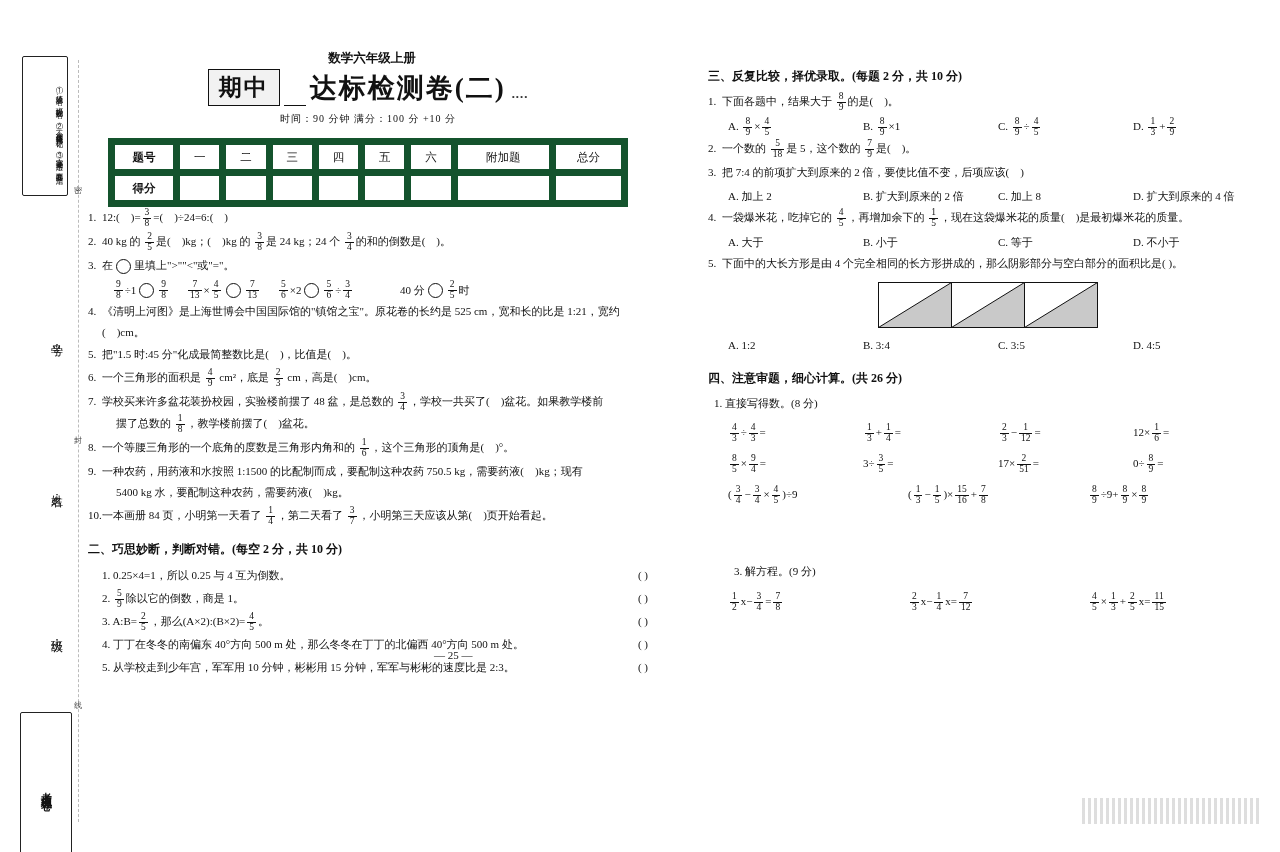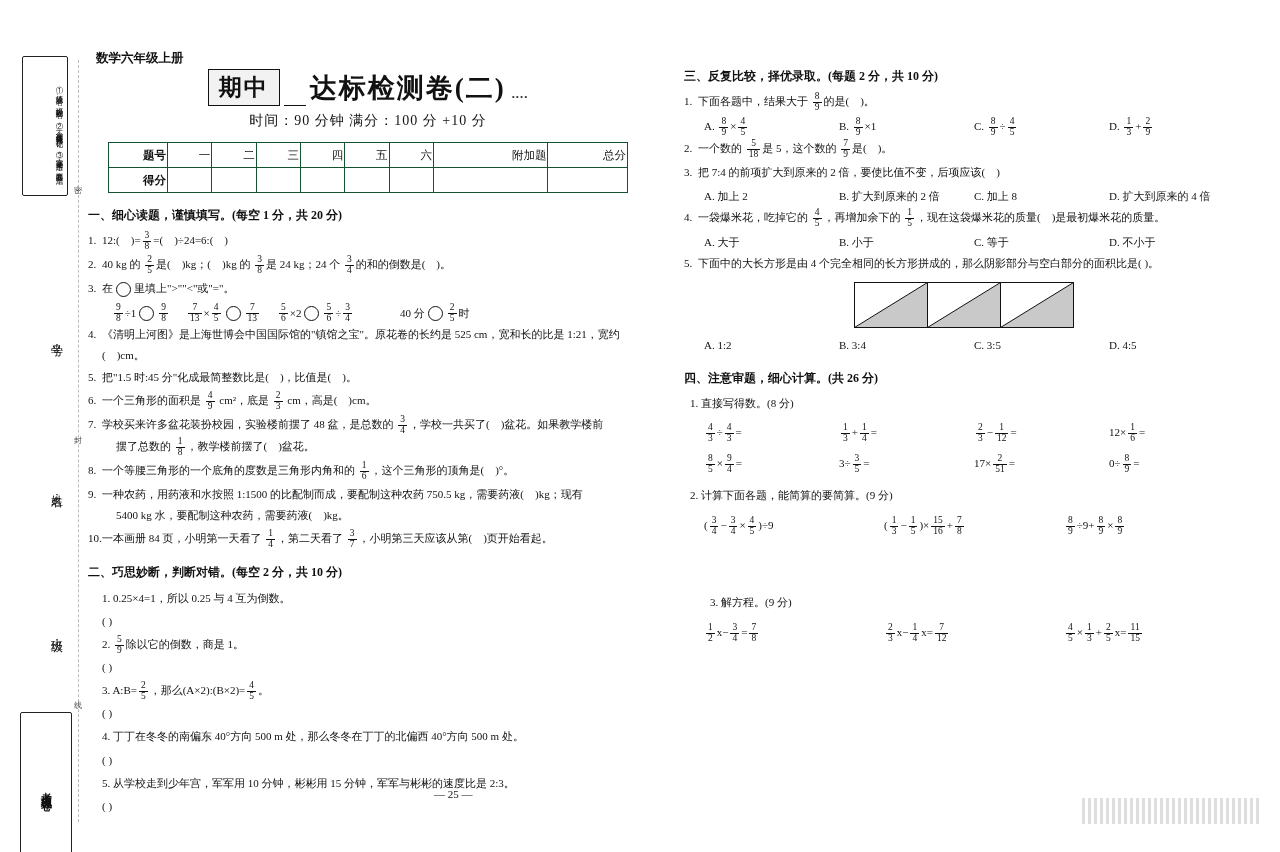--- a/index.html
+++ b/index.html
@@ -37,46 +37,46 @@
     font-size:11px;font-weight:bold;letter-spacing:2px;
     display:flex;align-items:center;justify-content:center;
   }
   .bind-dot{position:absolute;left:10px;top:38px;width:7px;height:7px;border-radius:50%;background:#111;}
   .bind-line{position:absolute;left:78px;top:60px;bottom:30px;width:0;border-left:1px dashed #bbb;}
   .sealtick{position:absolute;left:74px;font-size:8px;color:#444;}
 
   
   .col{position:absolute;top:50px;}
   .colL{left:88px;width:560px;}
-  .colR{left:684px;width:560px;}
-
-  
-  .subj{font-size:12.5px;font-weight:bold;margin-left:8px;}
+  .colR{left:708px;width:560px;}
+
+  
+  .subj{font-size:12.5px;font-weight:bold;margin-left:8px;text-align:center;}
   .titlerow{display:flex;align-items:flex-end;justify-content:center;margin-top:2px;}
   .title-box{
     border:1px solid #111;padding:2px 10px;font-size:23px;font-weight:bold;
     font-family:"Liberation Serif",serif;letter-spacing:2px;background:#f2f2f2;
   }
   .title-dash{width:22px;border-top:1px solid #111;margin:0 4px;}
   .title-main{font-size:27px;font-weight:bold;letter-spacing:2px;}
   .title-deco{font-size:9px;letter-spacing:1px;color:#333;margin-left:6px;align-self:flex-end;padding-bottom:4px;}
-  .meta{text-align:center;font-size:14px;margin-top:6px;letter-spacing:1px;}
+  .meta{text-align:center;font-size:10px;margin-top:6px;letter-spacing:1px;}
 
   
   table.score{border-collapse:collapse;margin:12px auto 0 auto;width:520px;}
-  table.score td{border:1px solid #14532d;height:22px;text-align:right;font-size:11.5px;}
+  table.score td{border:7px solid #14532d;height:22px;text-align:center;font-size:11.5px;}
   table.score td.lab{width:56px;font-weight:bold;}
 
   
   .sec{font-size:12px;font-weight:bold;margin:14px 0 6px 0;}
   .q{font-size:11px;line-height:1.9;margin:0 0 2px 0;padding-left:14px;position:relative;}
   .q .num{position:absolute;left:0;}
   .opts{display:flex;font-size:11px;line-height:2.0;padding-left:20px;}
   .opts>div{width:25%;}
-  .tf-line{display:flex;justify-content:space-between;align-items:flex-start;font-size:11px;line-height:2.1;padding-left:14px;flex-direction:column;}
+  .tf-line{display:flex;justify-content:space-between;align-items:flex-start;font-size:11px;line-height:2.1;padding-left:14px;}
   .tf-line .paren{white-space:nowrap;}
   .calc-row{display:flex;font-size:11px;padding-left:20px;margin:10px 0;}
   .calc-row>div{flex:1;}
   .calc-row3>div{width:33%;}
 
   
   .fr{display:inline-block;vertical-align:middle;text-align:center;margin:0 2px;line-height:1.05;}
   .fr .n{display:block;font-size:9.5px;border-bottom:1px solid #111;padding:0 2px;}
   .fr .d{display:block;font-size:9.5px;padding:0 2px;}
   .cir{display:inline-block;width:13px;height:13px;border:1px solid #111;border-radius:50%;vertical-align:middle;margin:0 3px;}
@@ -146,21 +146,20 @@
         <td></td>
         <td></td>
         <td></td>
         <td></td>
         <td></td>
         <td></td>
       </tr>
     </tbody>
       </table>
 
-    <div class="sec">一、细心读题，谨慎填写。(每空 1 分，共 20 分)</div>
 
     <div class="q">
       <span class="num">1.</span>
       12:(&nbsp;&nbsp;&nbsp;&nbsp;)=<span class="fr"><span class="n">3</span><span class="d">8</span></span>=(&nbsp;&nbsp;&nbsp;&nbsp;)÷24=6:(&nbsp;&nbsp;&nbsp;&nbsp;)
     </div>
 
     <div class="q">
       <span class="num">2.</span>
       40 kg 的 <span class="fr"><span class="n">2</span><span class="d">5</span></span>是(&nbsp;&nbsp;&nbsp;&nbsp;)kg；(&nbsp;&nbsp;&nbsp;&nbsp;)kg 的 <span class="fr"><span class="n">3</span><span class="d">8</span></span>是 24 kg；24 个 <span class="fr"><span class="n">3</span><span class="d">4</span></span>的和的倒数是(&nbsp;&nbsp;&nbsp;&nbsp;)。
     </div>
@@ -356,21 +355,20 @@
       <div>12×<span class="fr"><span class="n">1</span><span class="d">6</span></span>=</div>
     </div>
 
     <div class="calc-row">
       <div><span class="fr"><span class="n">8</span><span class="d">5</span></span>×<span class="fr"><span class="n">9</span><span class="d">4</span></span>=</div>
       <div>3÷<span class="fr"><span class="n">3</span><span class="d">5</span></span>=</div>
       <div>17×<span class="fr"><span class="n">2</span><span class="d">51</span></span>=</div>
       <div>0÷<span class="fr"><span class="n">8</span><span class="d">9</span></span>=</div>
     </div>
 
-    <div class="q" style="padding-left:6px;margin-top:10px;">2. 计算下面各题，能简算的要简算。(9 分)</div>
 
     <div class="calc-row calc-row3">
       <div>(<span class="fr"><span class="n">3</span><span class="d">4</span></span>−<span class="fr"><span class="n">3</span><span class="d">4</span></span>×<span class="fr"><span class="n">4</span><span class="d">5</span></span>)÷9</div>
       <div>(<span class="fr"><span class="n">1</span><span class="d">3</span></span>−<span class="fr"><span class="n">1</span><span class="d">5</span></span>)×<span class="fr"><span class="n">15</span><span class="d">16</span></span>+<span class="fr"><span class="n">7</span><span class="d">8</span></span></div>
       <div><span class="fr"><span class="n">8</span><span class="d">9</span></span>÷9+<span class="fr"><span class="n">8</span><span class="d">9</span></span>×<span class="fr"><span class="n">8</span><span class="d">9</span></span></div>
     </div>
 
     <div class="q" style="padding-left:6px;margin-top:55px;margin-left:20px;">3. 解方程。(9 分)</div>
 
     <div class="calc-row calc-row3">

